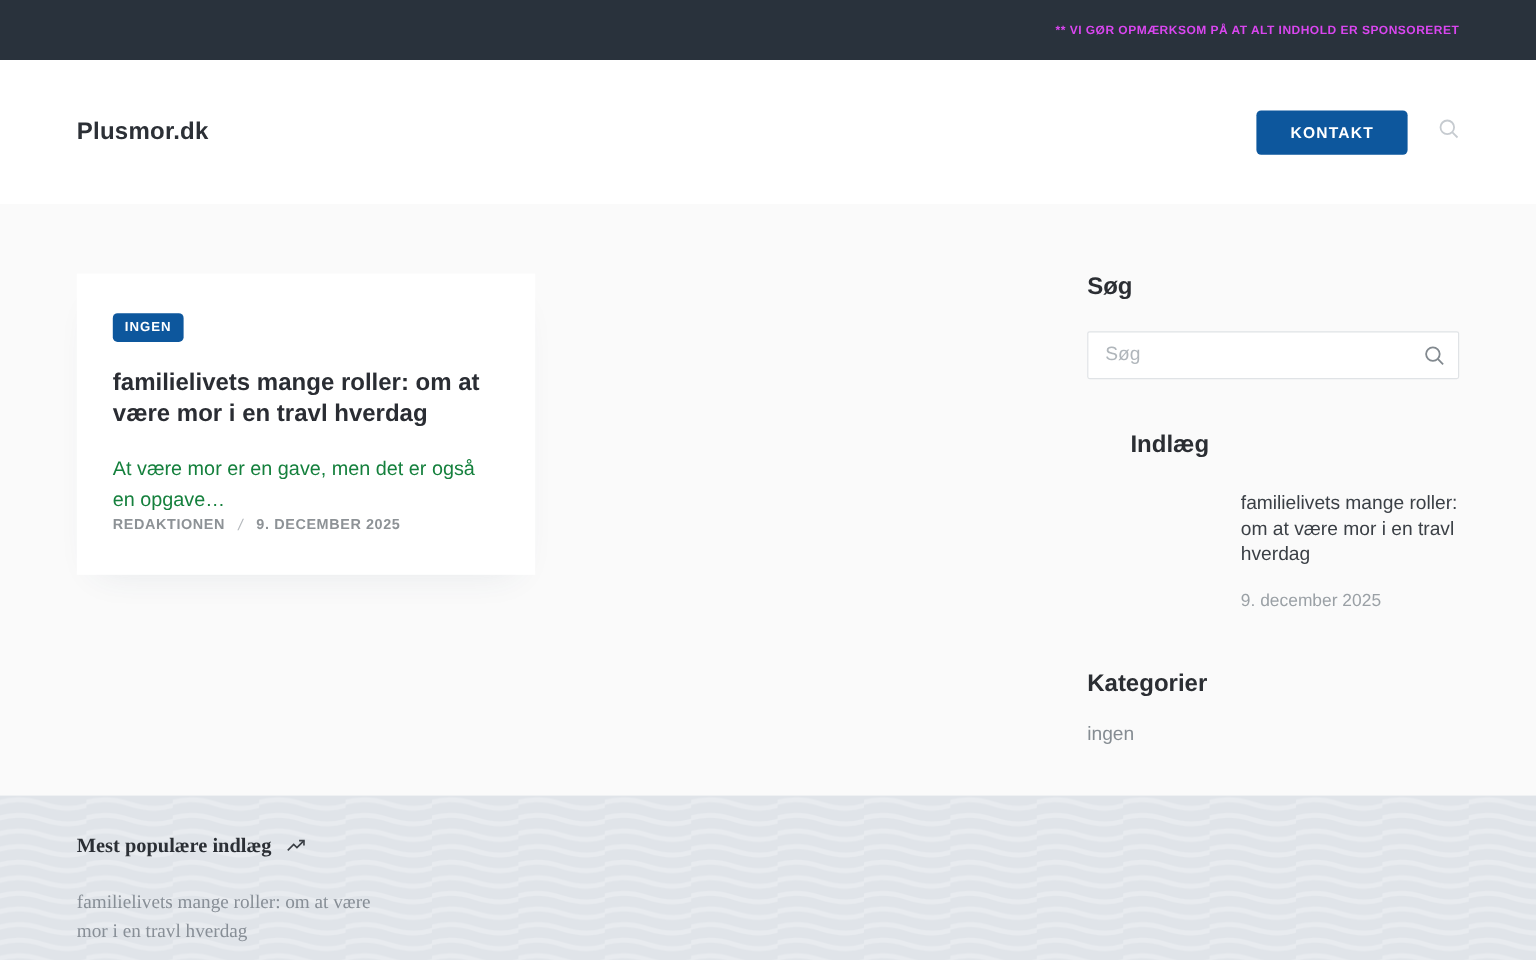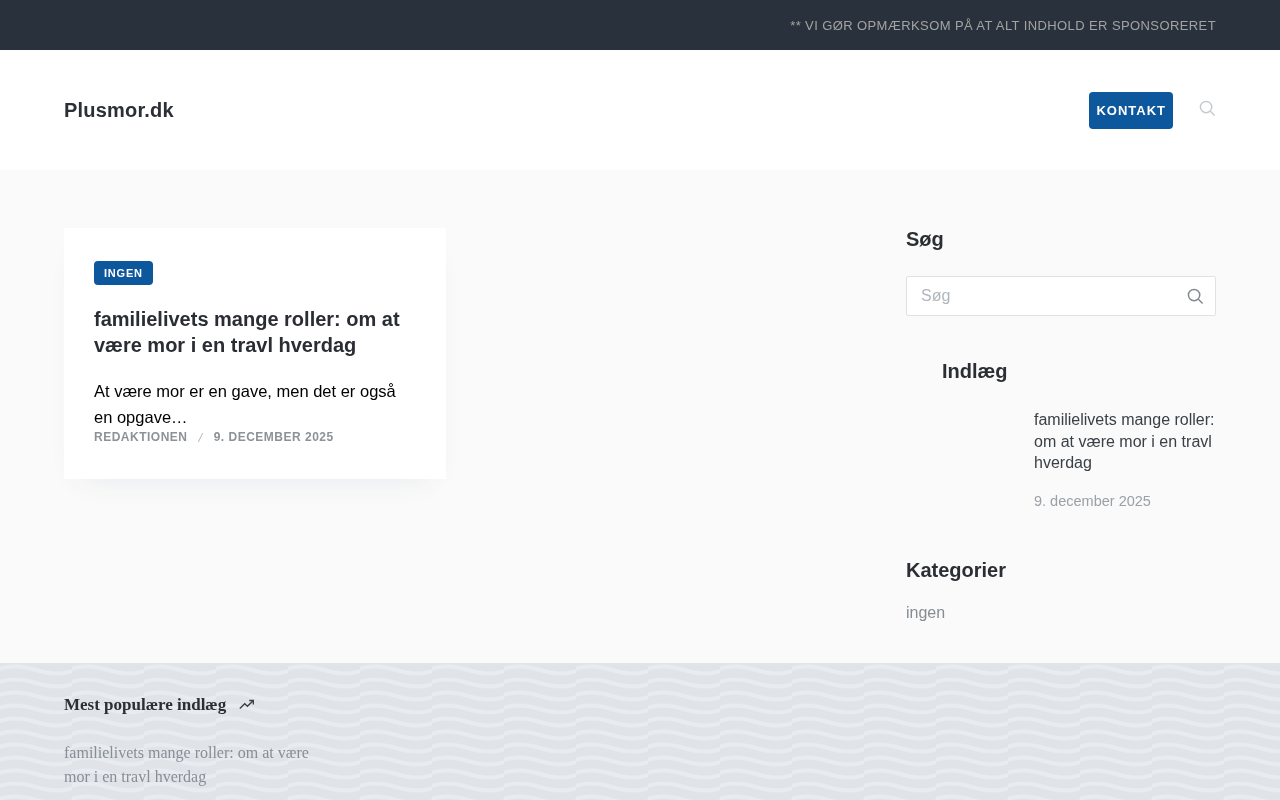--- a/index.html
+++ b/index.html
@@ -3,41 +3,41 @@
 <meta charset="utf-8">
 <style>
   * { margin:0; padding:0; box-sizing:border-box; }
   html,body { width:1280px; height:800px; overflow:hidden; }
   body { font-family:"Liberation Sans","DejaVu Sans",sans-serif; background:#ffffff; color:#2b2e33; }
   .container { width:1152px; margin:0 auto; }
 
   
   .top-banner { height:50px; background:#29323c; display:flex; align-items:center; }
   .top-banner .container { display:flex; justify-content:flex-end; }
-  .banner-text { color:#a3a3a3; font-size:13px; letter-spacing:.4px; }
+  .banner-text { color:#d946ef; font-size:10px; letter-spacing:.4px;font-weight:bold; }
 
   
   .site-header { height:120px; background:#ffffff; display:flex; align-items:center; }
   .site-header .container { display:flex; align-items:center; justify-content:space-between; }
   .logo { font-size:20px; font-weight:bold; color:#2c3036; letter-spacing:.2px; cursor:pointer; }
   .header-right { display:flex; align-items:center; gap:26px; }
   .contact-btn { background:#0d579d; color:#ffffff; border:none; font-family:inherit;
-    font-size:13px; font-weight:bold; letter-spacing:1px; padding:11px 7px; border-radius:4px; cursor:pointer; }
+    font-size:13px; font-weight:bold; letter-spacing:1px; padding:11px 28px; border-radius:4px; cursor:pointer; }
   .hdr-search { width:17px; height:17px; color:#c6cbd0; cursor:pointer; }
 
   
   .main-area { background:#fafafa; height:493px; }
   .main-area .container { display:flex; padding-top:58px; }
   .content-col { flex:1; }
   .post-card { width:382px; background:#ffffff; padding:33px 30px 34px 30px;
     box-shadow:0 14px 30px -18px rgba(50,70,100,.12); }
   .badge { display:inline-block; background:#0d579d; color:#ffffff; font-size:11px; font-weight:bold;
     letter-spacing:.8px; padding:6px 10px; border-radius:4px; cursor:pointer; }
   .post-title { margin-top:21px; font-size:20px; line-height:26px; font-weight:bold; color:#2a2d33; cursor:pointer; }
-  .post-excerpt { margin-top:20px; font-size:16.5px; line-height:26px; color:#000000; }
+  .post-excerpt { margin-top:20px; font-size:16.5px; line-height:26px; color:#15803d; }
   .post-meta { display:flex; align-items:flex-start; gap:11px;
     font-size:12px; font-weight:bold; letter-spacing:.5px; color:#8d9296; }
   .meta-sep { font-style:italic; font-weight:normal; color:#b4b8bc; font-size:13px; }
 
   
   .sidebar { width:310px; }
   .widget-title { font-size:20px; font-weight:bold; color:#2b2e33; }
   .search-row { position:relative; margin-top:25px; }
   .search-input { width:100%; height:40px; border:1px solid #e0e3e6; background:#ffffff; border-radius:2px;
     padding:0 42px 0 14px; font-family:inherit; font-size:16px; color:#444; outline:none; }

